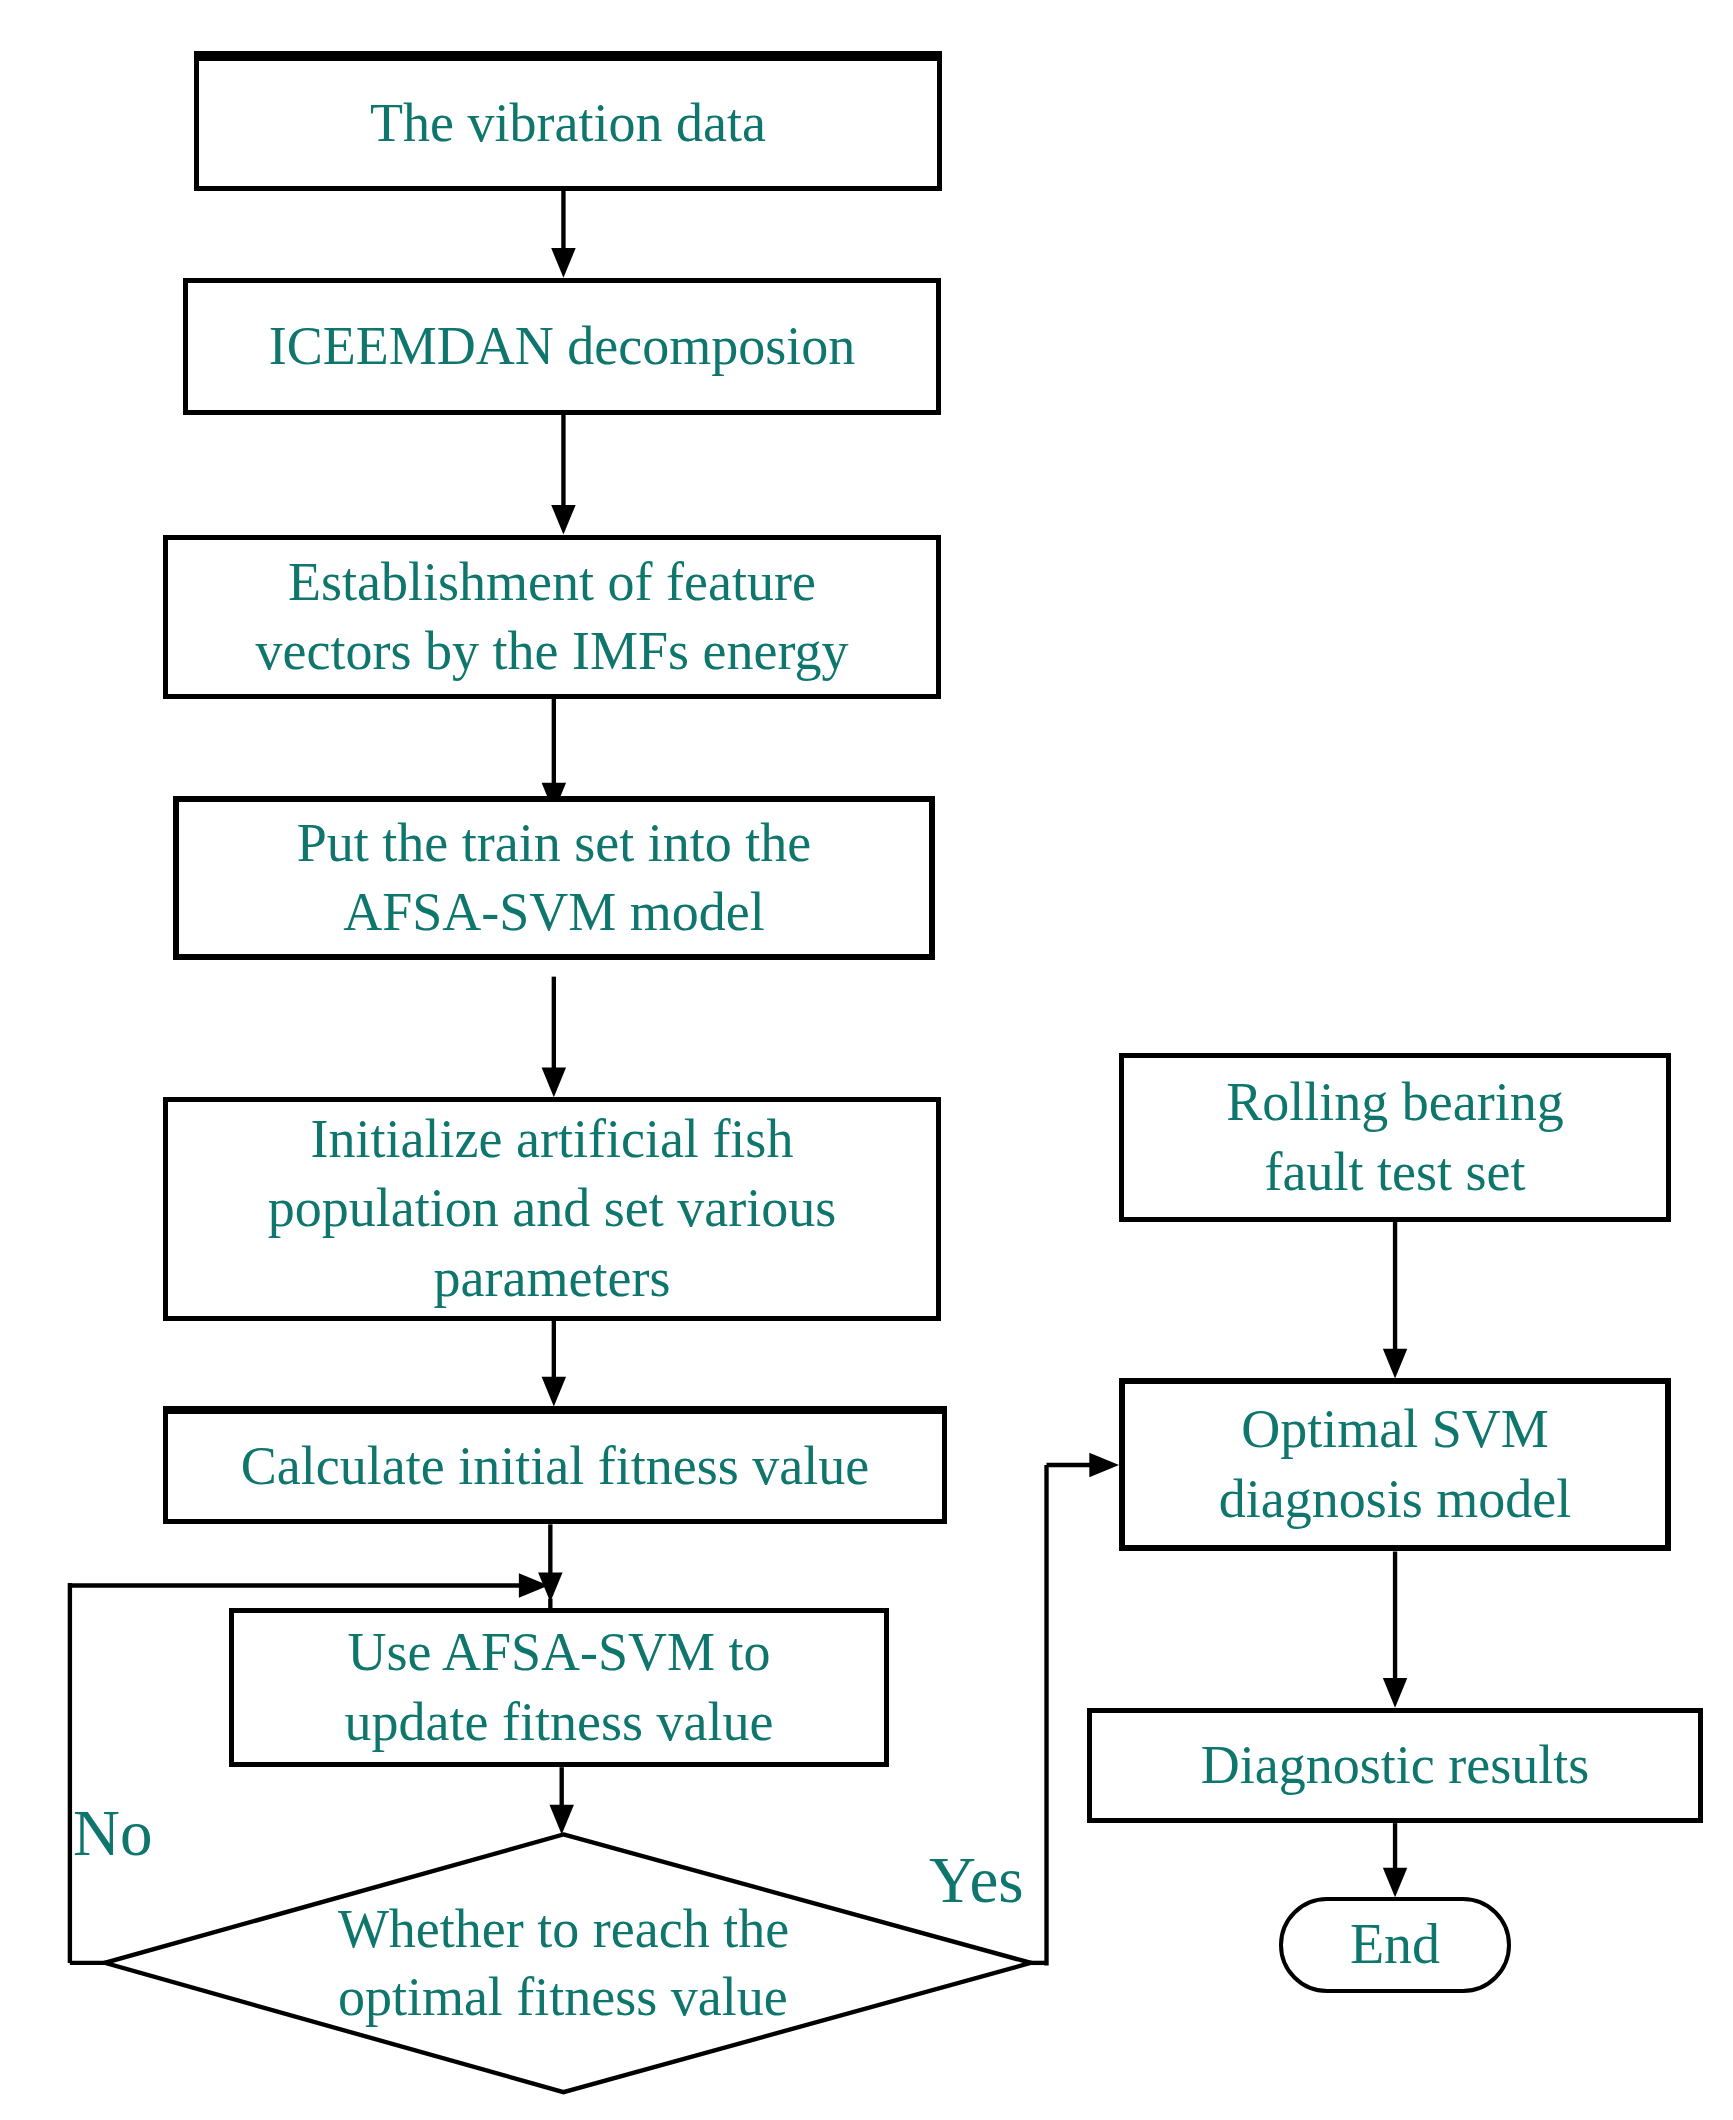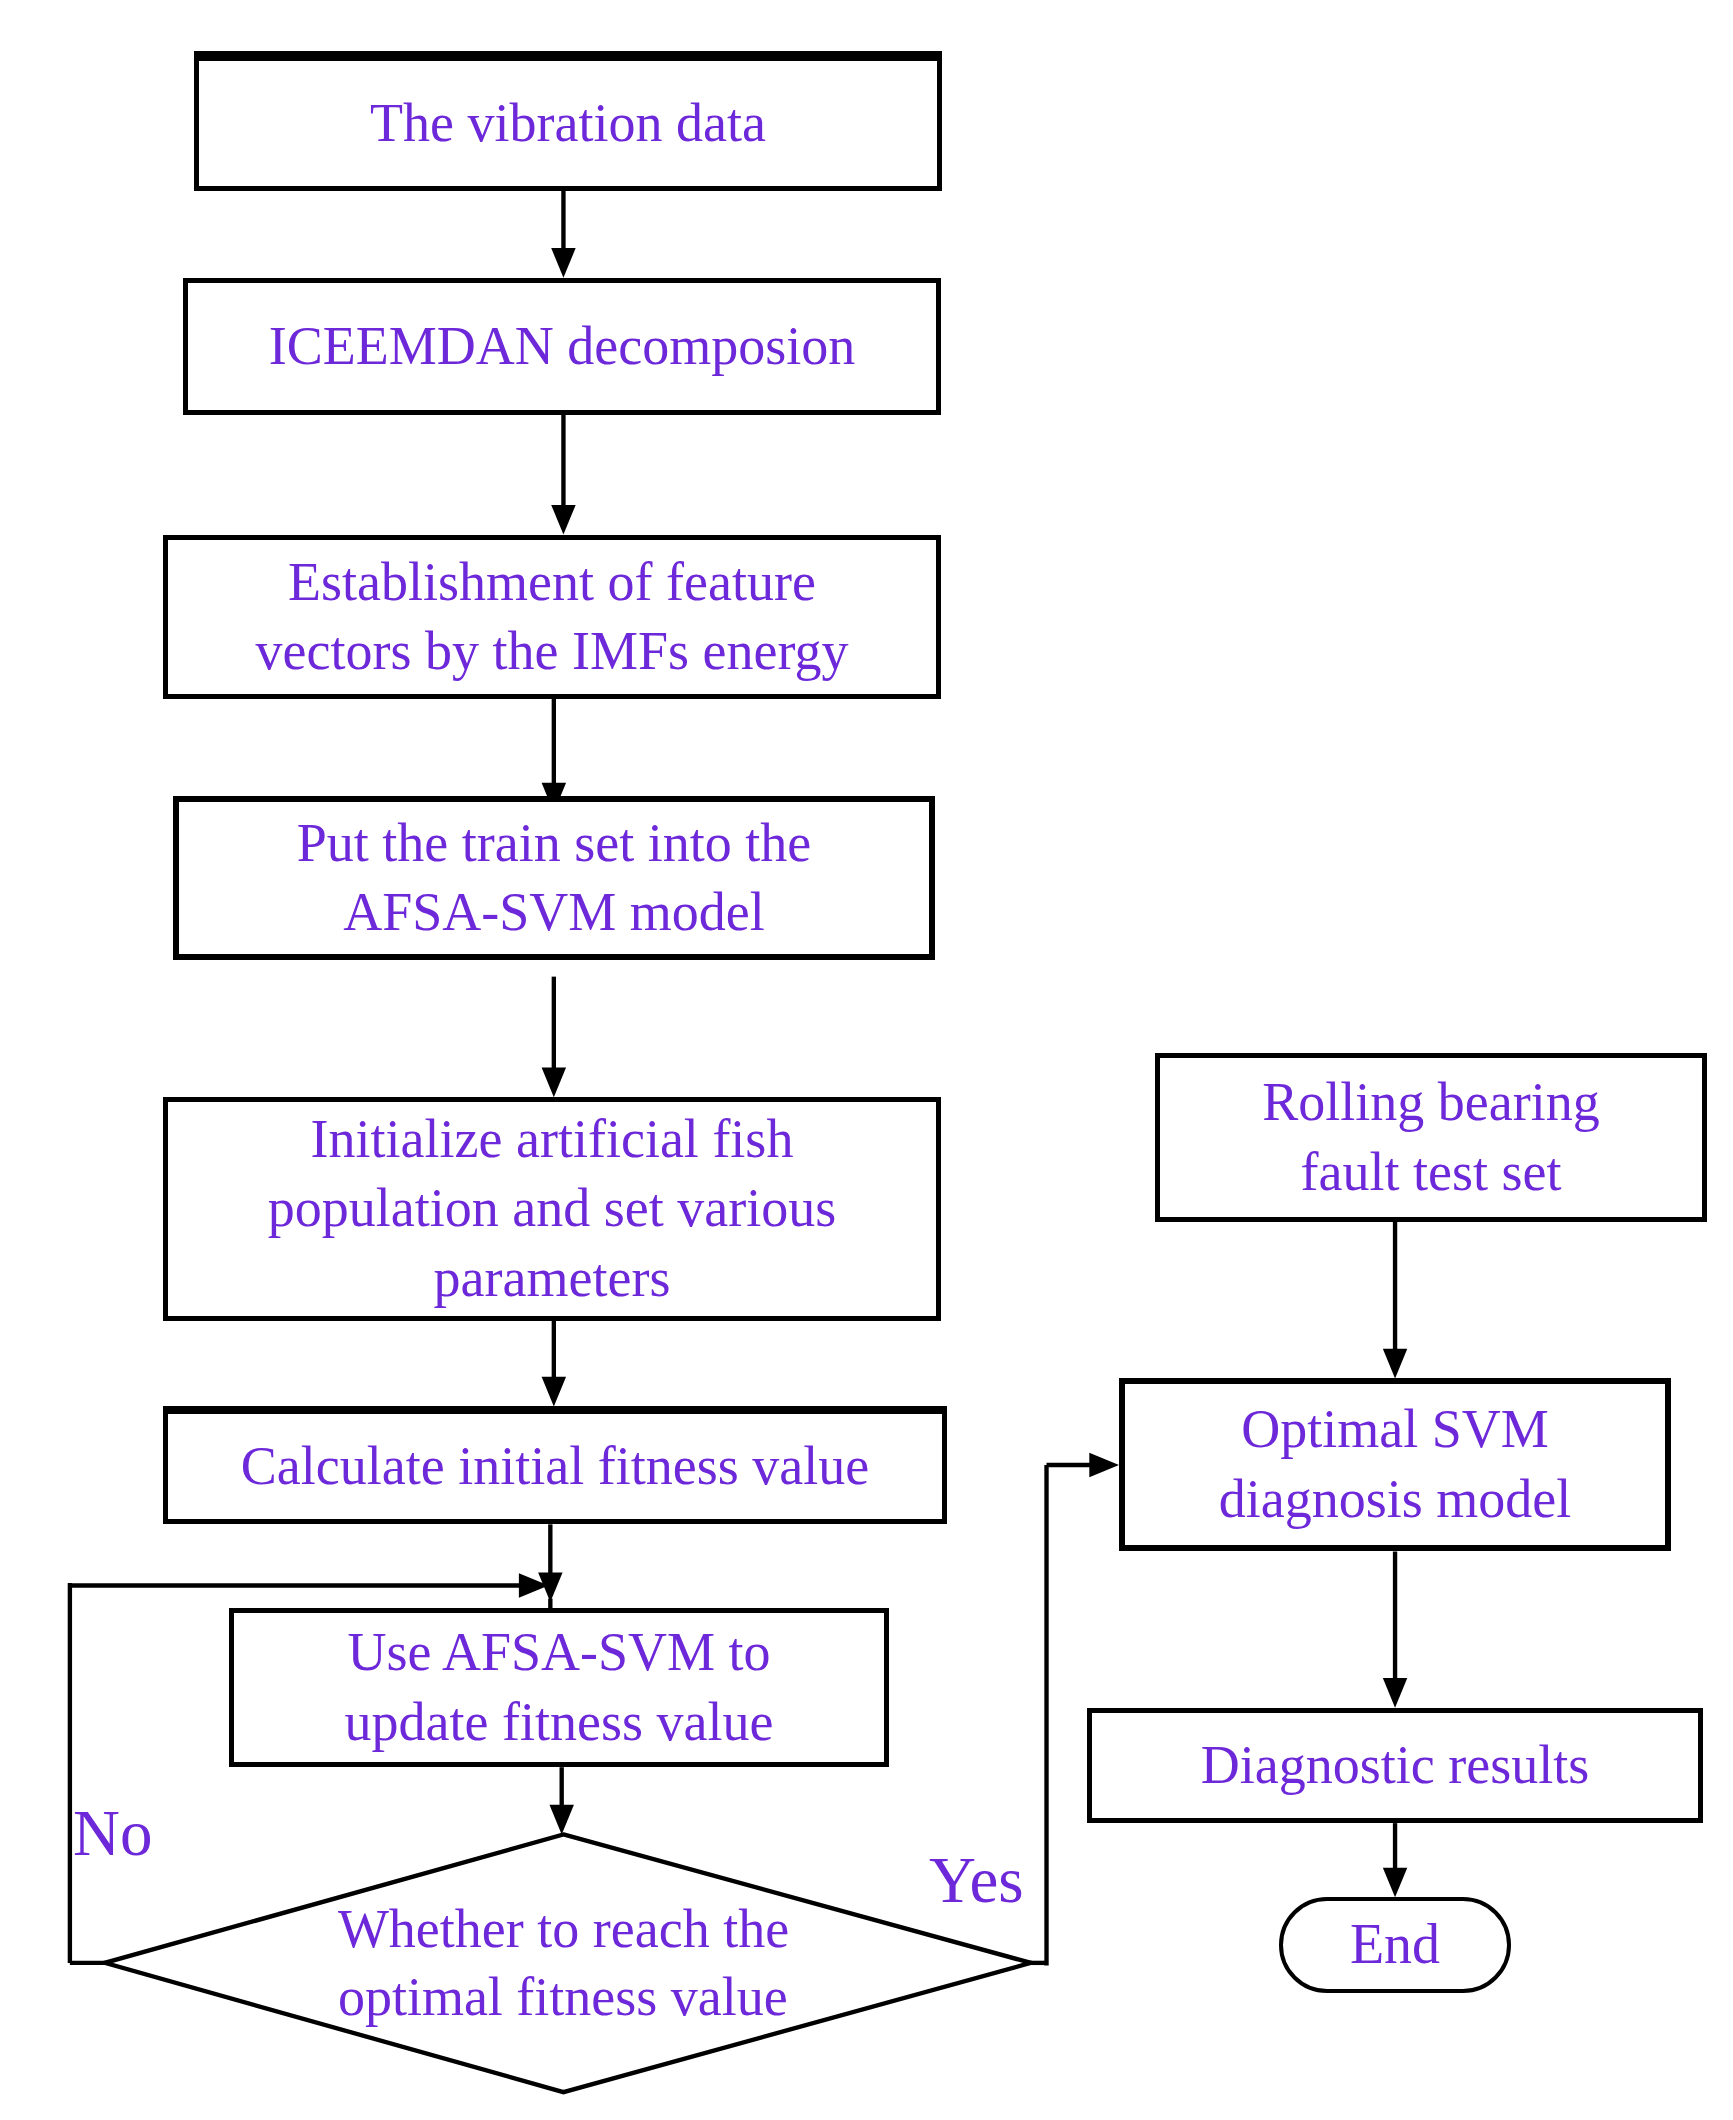--- a/index.html
+++ b/index.html
@@ -2,21 +2,21 @@
 <html style="font-size:14px"><head>
 <meta charset="utf-8">
 <style>
   html, body { margin: 0; padding: 0; background: #ffffff; }
   .canvas {
     position: relative;
     width: 1734px;
     height: 2121px;
     background: #ffffff;
     font-family: "Liberation Serif", "DejaVu Serif", serif;
-    color: #6d28d9;
+    color: #0f766e;
     overflow: hidden;
   }
   .wires {
     position: absolute;
     left: 0; top: 0;
     width: 1734px; height: 2121px;
     z-index: 1;
   }
   .node {
     position: absolute;
@@ -32,21 +32,21 @@
     white-space: pre-line;
     z-index: 2;
   }
   .n-vibration   { left: 194px;  top: 51px;   width: 748px; height: 140px; border-top-width: 10.5px; }
   .n-iceemdan    { left: 183px;  top: 278px;  width: 758px; height: 137px; }
   .n-feature     { left: 163px;  top: 535px;  width: 778px; height: 164px; }
   .n-trainset    { left: 173px;  top: 796px;  width: 762px; height: 164px; border-width: 6.1px; }
   .n-initialize  { left: 163px;  top: 1097px; width: 778px; height: 224px; }
   .n-fitness     { left: 163px;  top: 1406px; width: 784px; height: 118px; border-top-width: 8.7px; }
   .n-update      { left: 229px;  top: 1608px; width: 660px; height: 159px; }
-  .n-testset     { left: 1119px; top: 1053px; width: 552px; height: 169px; margin-left: 36px; }
+  .n-testset     { left: 1119px; top: 1053px; width: 552px; height: 169px; }
   .n-optimal     { left: 1119px; top: 1378px; width: 552px; height: 173px; border-width: 6.1px; }
   .n-results     { left: 1087px; top: 1708px; width: 616px; height: 115px; }
   .n-end         { left: 1279px; top: 1897px; width: 232px; height: 96px; border-width: 4.4px; border-radius: 49px; font-size: 56px; }
   .n-decision-text {
     position: absolute;
     left: 214px; top: 1887px; width: 699px; height: 153px;
     display: flex; align-items: center; justify-content: center;
     text-align: left; font-size: 54px; line-height: 1.25;
     white-space: pre-line; z-index: 3;
   }

